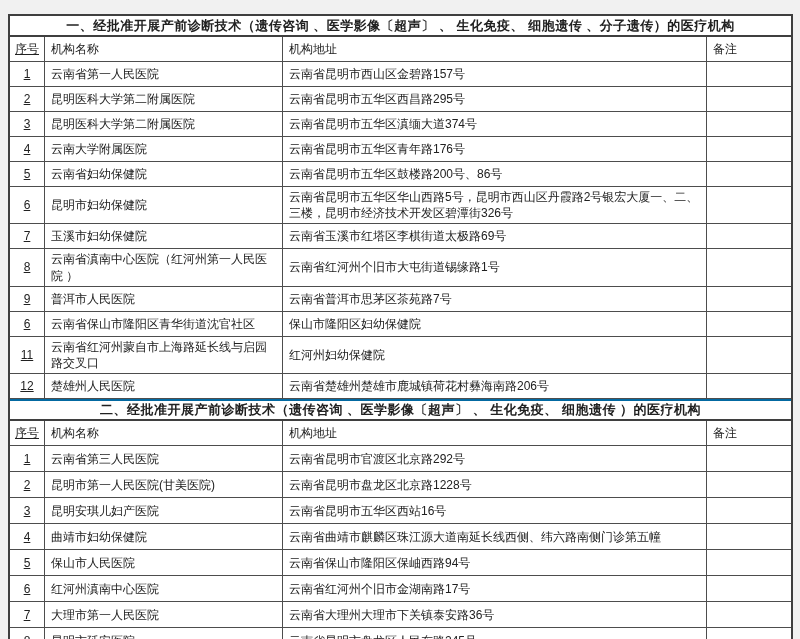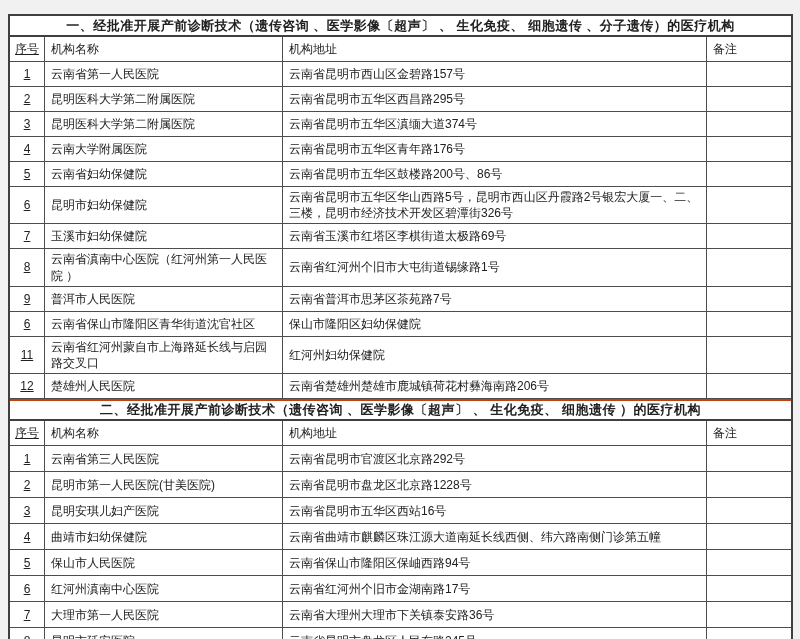--- a/index.html
+++ b/index.html
@@ -20,21 +20,21 @@
   }
   .title-row {
     display: flex;
     align-items: center;
     justify-content: center;
     min-height: 21px;
     border-bottom: 2px solid #3f3f3f;
     background: #ffffff;
   }
   .section + .section .title-row {
-    border-top: 2px solid #c2410c;
+    border-top: 2px solid #0369a1;
   }
   .title-text {
     font-size: 13px;
     font-weight: bold;
     letter-spacing: 0.5px;
     white-space: nowrap;
   }
   .grid-row {
     display: grid;
     grid-template-columns: 35px 238px 424px auto;

